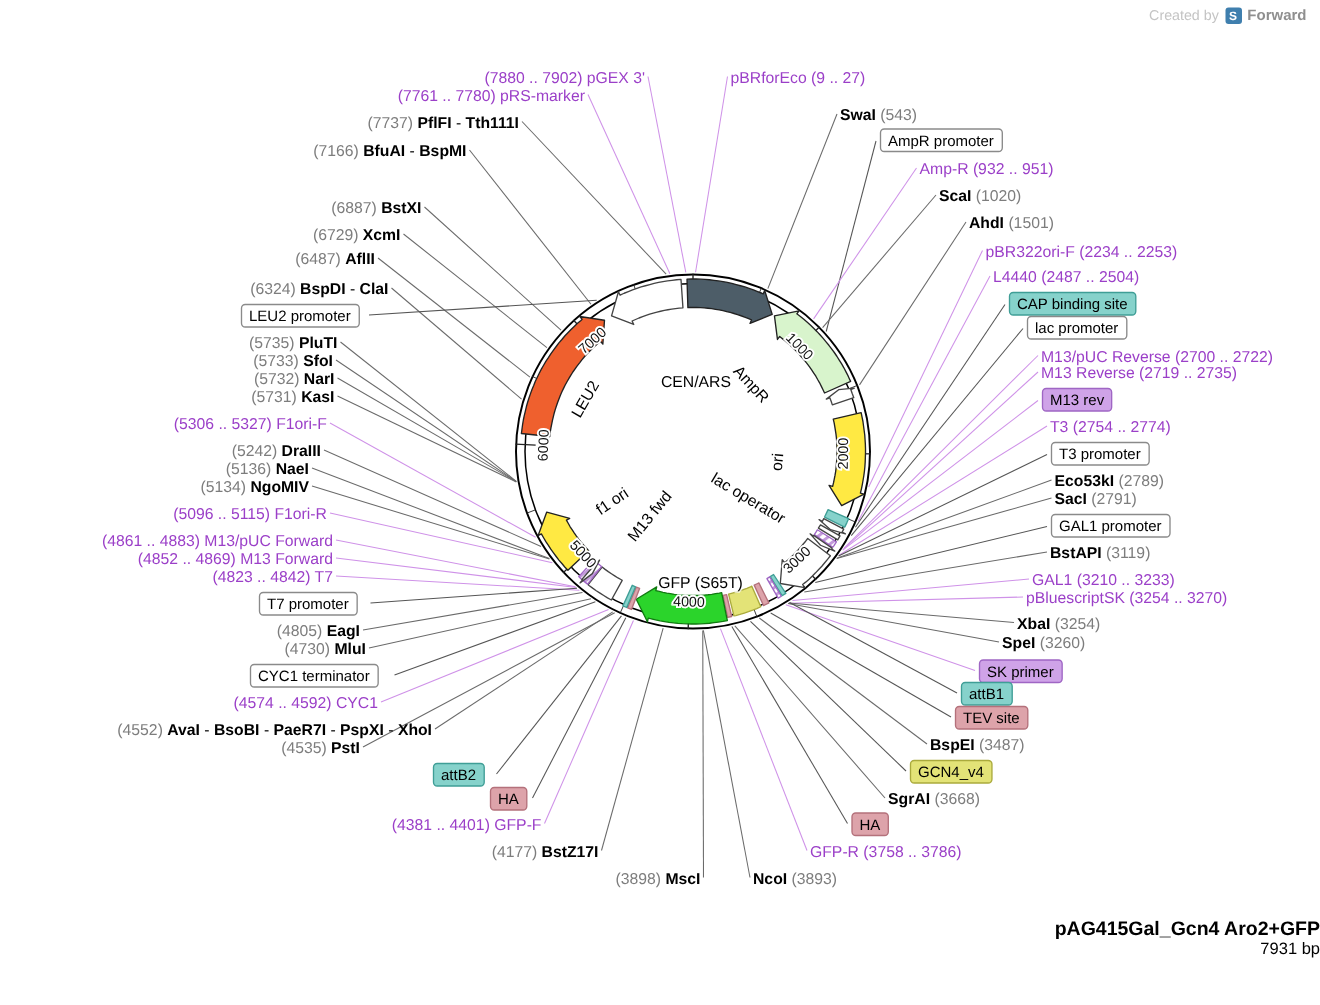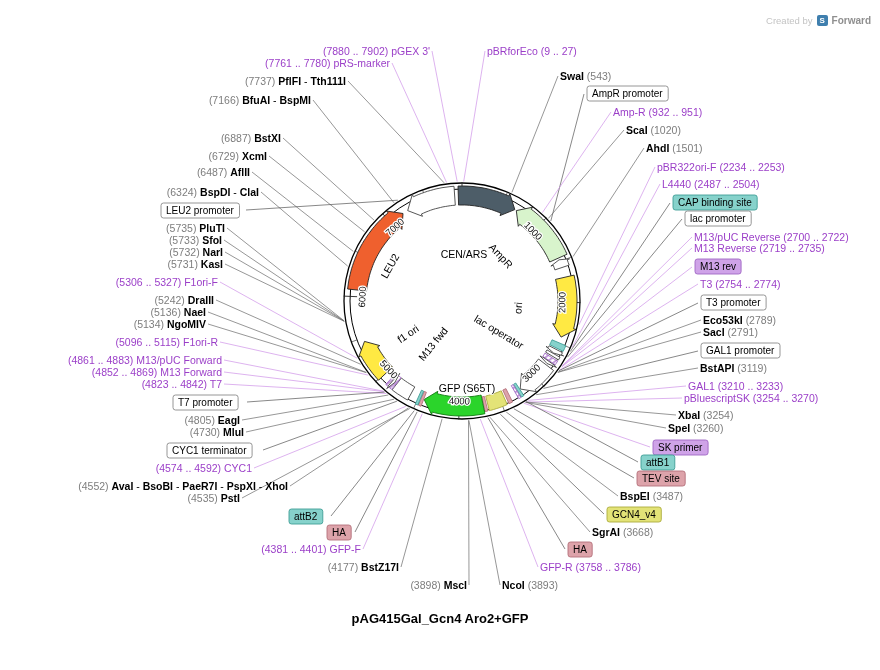--- a/index.html
+++ b/index.html
@@ -8,25 +8,25 @@
   svg text{font-family:"Liberation Sans","DejaVu Sans",sans-serif;}
   .outer{font-size:10.5px;}
   .lab-e{font-weight:bold;fill:#000000;}
   .lab-p{fill:#7d7d7d;font-weight:normal;}
   .lab-s{fill:#000000;}
   .lab-m{fill:#9b3fc8;}
   .box-text{font-size:10px;fill:#000000;}
   .tick-label{font-size:9.5px;fill:#111111;paint-order:stroke;stroke:#ffffff;stroke-width:2.5px;}
   .inner-label{font-size:10.5px;fill:#000000;paint-order:stroke;stroke:rgba(255,255,255,.75);stroke-width:2px;}
   .watermark{position:absolute;top:5px;right:9px;display:flex;gap:4px;
-             font-size:9.5px;color:#c4c4c4;margin-top:10px;}
+             font-size:9.5px;color:#c4c4c4;}
   .watermark .logo{display:inline-block;width:11px;height:11px;border-radius:2px;background:#3f7fae;
                    color:#fff;font-size:8px;font-weight:bold;text-align:center;line-height:11px;}
   .watermark .brand{color:#8f8f8f;font-weight:bold;font-size:10px;}
-  .caption{position:absolute;left:0;width:880px;top:611px;text-align:center;}
+  .caption{position:absolute;left:0;width:880px;top:611px;text-align:right;}
   .caption .name{font-size:13px;font-weight:bold;color:#000;}
   .caption .size{font-size:11px;color:#000;margin-top:1px;}
 </style>
 </head>
 <body>
 
 <div id="canvas">
 
   <div class="watermark">
     <span>Created by</span>
@@ -383,15 +383,16 @@
           <text x="502" y="589" text-anchor="start" class="outer"><tspan class="lab-e">NcoI </tspan><tspan class="lab-p">(3893)</tspan></text>
         </g>
         <g>
           <text x="467" y="589" text-anchor="end" class="outer"><tspan class="lab-p">(3898) </tspan><tspan class="lab-e">MscI</tspan></text>
         </g>
       </g>
   </svg>
 
   <div class="caption">
     <div class="name">pAG415Gal_Gcn4 Aro2+GFP</div>
+    <div class="size">7931 bp</div>
   </div>
 
 </div>
 
 </body></html>

